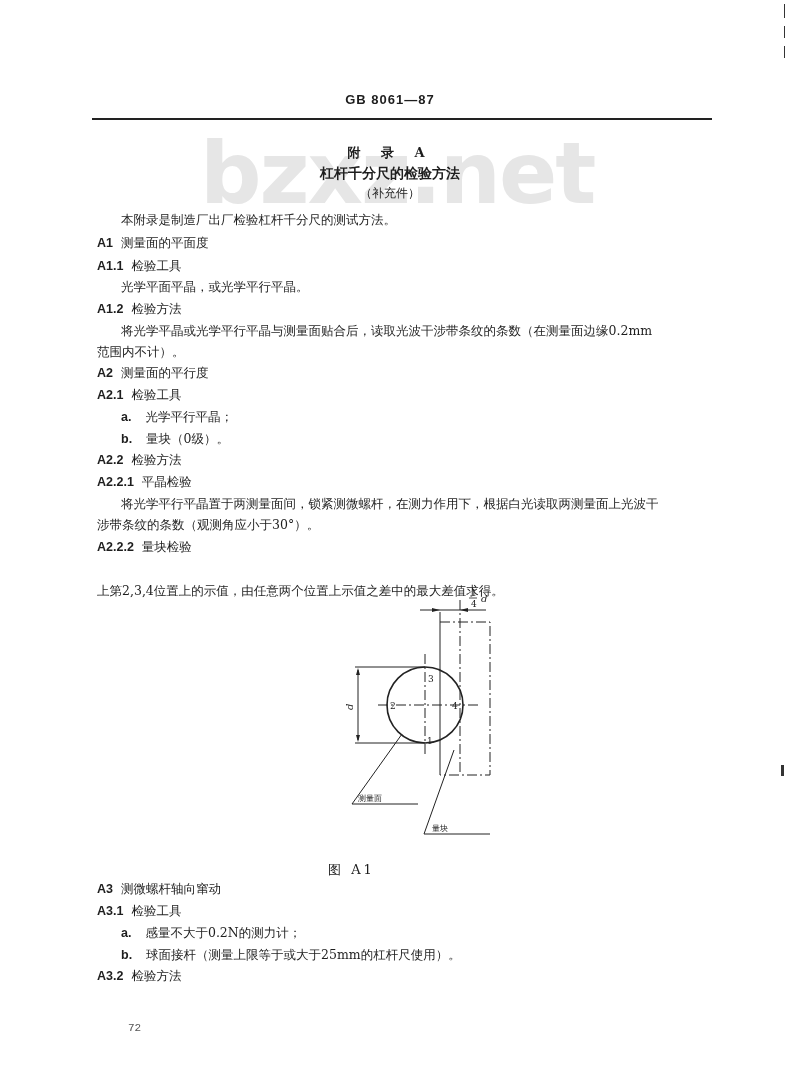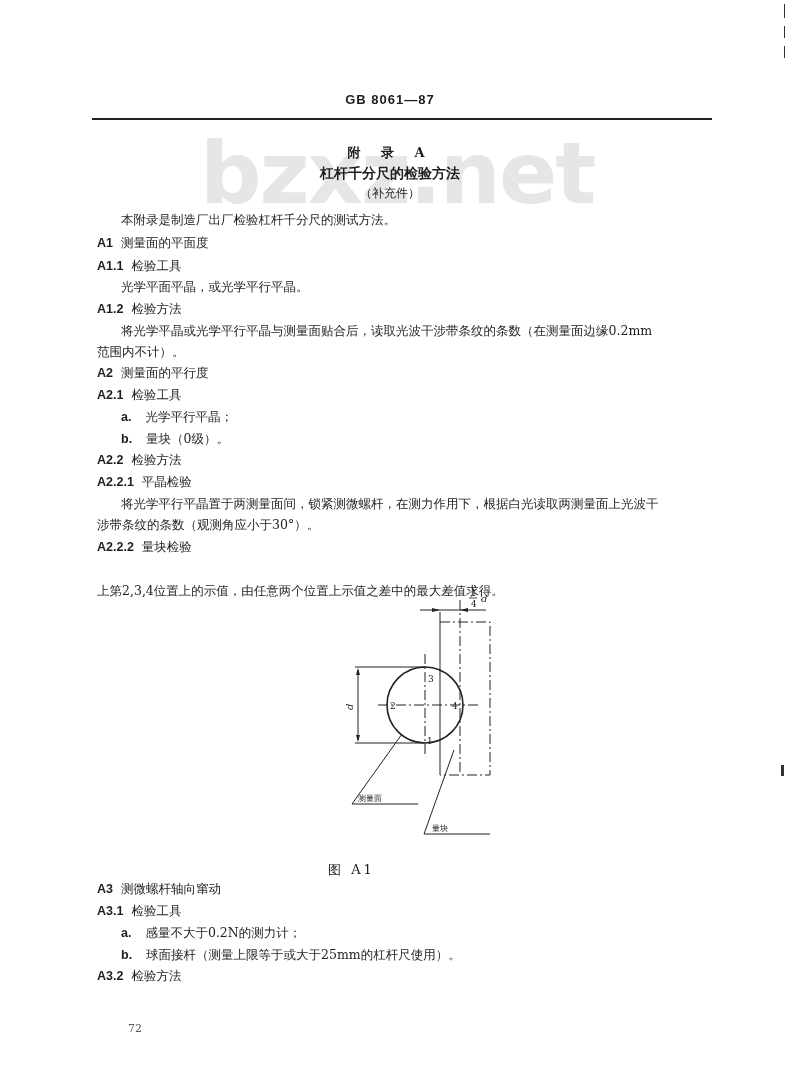--- a/index.html
+++ b/index.html
@@ -38,21 +38,21 @@
     position: absolute; left: 97px; font-size: 12.5px; line-height: 18px;
     white-space: nowrap; z-index: 2;
   }
   .line.indent { left: 121px; }
   .line.item { left: 121px; }
   .sec-no { font-family: "Liberation Sans", "DejaVu Sans", sans-serif; font-weight: bold; margin-right: 8px; }
   .item-no { font-family: "Liberation Sans", "DejaVu Sans", sans-serif; font-weight: bold; margin-right: 14px; }
 
   .figure { position: absolute; left: 320px; top: 582px; width: 220px; height: 270px; z-index: 2; }
   .fig-caption { position: absolute; top: 861px; left: 0; width: 703px; text-align: center; font-size: 13px; letter-spacing: 3px; }
-  .page-number { position: absolute; left: 128px; top: 1022px; font-size: 11px; color: #555; }
+  .page-number { position: absolute; left: 128px; top: 1022px; font-size: 11px; color: #555; font-family: Liberation Mono, monospace; }
   .edge-mark { position: absolute; background: #333; }
 </style>
 </head>
 <body>
 
 <div class="page">
 
   <div class="watermark">bzxz.net</div>
 
   <div class="header-code">GB 8061—87</div>

